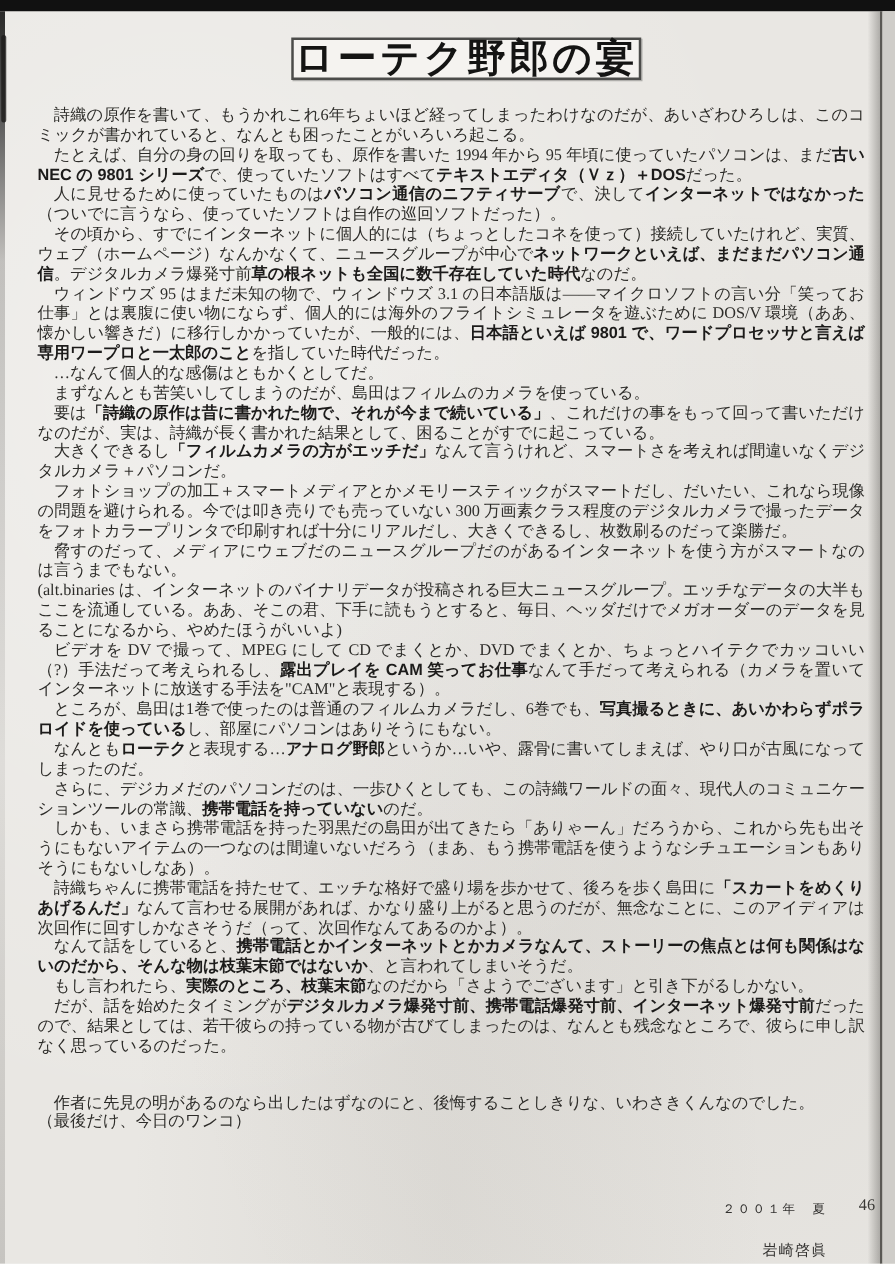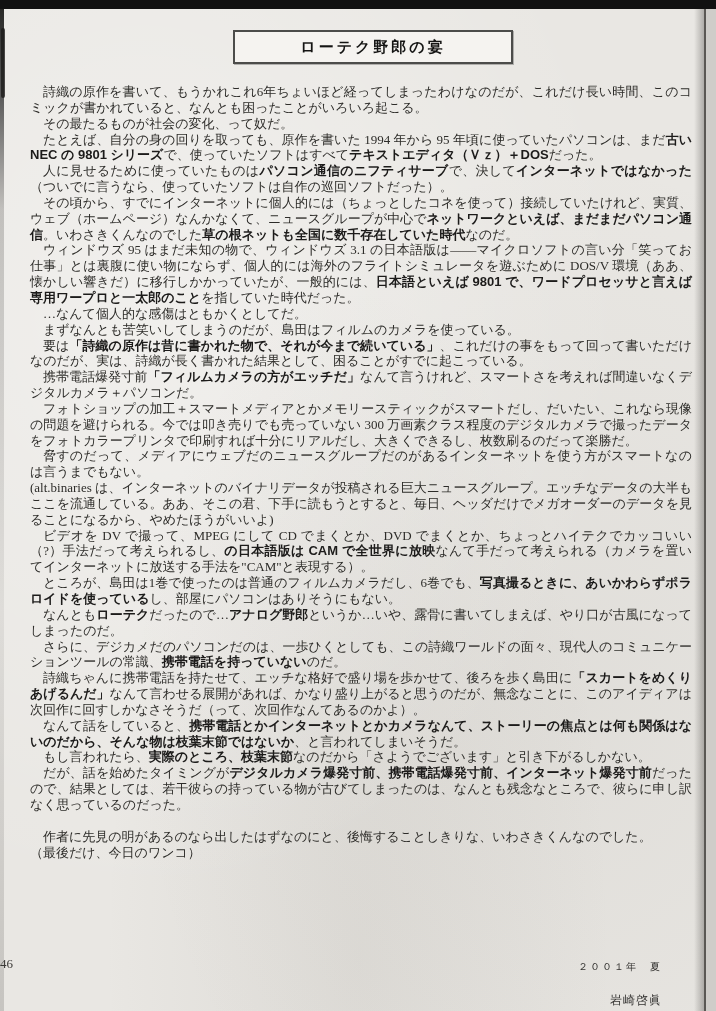--- a/index.html
+++ b/index.html
@@ -25,72 +25,72 @@
   .right-strip{position:absolute;left:706px;top:9px;width:10px;height:1002px;background:#cfcdc9;}
 
   .title-box{
     position:absolute;left:233px;top:30px;width:276px;height:30px;
     background:#f5f3f0;border:2px solid #4c4c4a;
     box-shadow:1px 1px 0 rgba(0,0,0,.25);
     display:flex;align-items:center;justify-content:center;
   }
   .title-box span{
     font-family:"Liberation Sans","DejaVu Sans",sans-serif;
-    font-weight:bold;font-size:15px;letter-spacing:3px;color:#141413;
+    font-weight:bold;font-size:31px;letter-spacing:3px;color:#141413;
     white-space:nowrap;
   }
 
   .body-text{
     position:absolute;left:30px;top:84px;width:662px;
     font-size:13px;line-height:15.85px;text-align:justify;
     color:#2d2c29;
   }
   .body-text p{margin:0;}
   .body-text p.ind{text-indent:1em;}
-  .body-text p.gap{margin-top:16px;}
+  .body-text p.gap{margin-top:29px;}
   .b{font-family:"Liberation Sans","DejaVu Sans",sans-serif;font-weight:bold;color:#1c1b1a;}
 
-  .page-number{position:absolute;left:0;top:956px;width:700px;text-align:left;font-size:13px;color:#3a3936;}
+  .page-number{position:absolute;left:0;top:956px;width:700px;text-align:right;font-size:13px;color:#3a3936;}
   .footer-right{position:absolute;right:54px;top:960px;text-align:right;color:#333230;}
   .footer-right .date{font-size:10px;letter-spacing:2px;display:block;}
   .footer-right .author{font-size:12px;letter-spacing:1px;display:block;margin-top:18px;}
 </style>
 </head>
 <body>
 
 <div class="scan">
   <div class="top-bar"></div>
   <div class="left-edge"></div>
   <div class="left-smudge"></div>
   <div class="right-shade"></div>
   <div class="right-line"></div>
   <div class="right-strip"></div>
 
   <div class="title-box">
     <span>ローテク野郎の宴</span>
   </div>
 
   <div class="body-text">
-      <p class="ind"><span>詩織の原作を書いて、もうかれこれ6年ちょいほど経ってしまったわけなのだが、これだけ長い時間、このコミックが書かれていると、なんとも困ったことがいろいろ起こる。</span></p>
-      <p class="ind"><span>その最たるものが社会の変化、って奴だ。</span></p>
+      <p class="ind"><span>詩織の原作を書いて、もうかれこれ6年ちょいほど経ってしまったわけなのだが、あいざわひろしは、このコミックが書かれていると、なんとも困ったことがいろいろ起こる。</span></p>
       <p class="ind"><span>たとえば、自分の身の回りを取っても、原作を書いた 1994 年から 95 年頃に使っていたパソコンは、まだ</span><span class="b">古い NEC の 9801 シリーズ</span><span>で、使っていたソフトはすべて</span><span class="b">テキストエディタ（Ｖｚ）＋DOS</span><span>だった。</span></p>
       <p class="ind"><span>人に見せるために使っていたものは</span><span class="b">パソコン通信のニフティサーブ</span><span>で、決して</span><span class="b">インターネットではなかった</span><span>（ついでに言うなら、使っていたソフトは自作の巡回ソフトだった）。</span></p>
-      <p class="ind"><span>その頃から、すでにインターネットに個人的には（ちょっとしたコネを使って）接続していたけれど、実質、ウェブ（ホームページ）なんかなくて、ニュースグループが中心で</span><span class="b">ネットワークといえば、まだまだパソコン通信</span><span>。いわさきくんなのでした</span><span class="b">草の根ネットも全国に数千存在していた時代</span><span>なのだ。</span></p>
+      <p class="ind"><span>その頃から、すでにインターネットに個人的には（ちょっとしたコネを使って）接続していたけれど、実質、ウェブ（ホームページ）なんかなくて、ニュースグループが中心で</span><span class="b">ネットワークといえば、まだまだパソコン通信</span><span>。デジタルカメラ爆発寸前</span><span class="b">草の根ネットも全国に数千存在していた時代</span><span>なのだ。</span></p>
       <p class="ind"><span>ウィンドウズ 95 はまだ未知の物で、ウィンドウズ 3.1 の日本語版は――マイクロソフトの言い分「笑ってお仕事」とは裏腹に使い物にならず、個人的には海外のフライトシミュレータを遊ぶために DOS/V 環境（ああ、懐かしい響きだ）に移行しかかっていたが、一般的には、</span><span class="b">日本語といえば 9801 で、ワードプロセッサと言えば専用ワープロと一太郎のこと</span><span>を指していた時代だった。</span></p>
       <p class="ind"><span>…なんて個人的な感傷はともかくとしてだ。</span></p>
       <p class="ind"><span>まずなんとも苦笑いしてしまうのだが、島田はフィルムのカメラを使っている。</span></p>
       <p class="ind"><span>要は</span><span class="b">「詩織の原作は昔に書かれた物で、それが今まで続いている」</span><span>、これだけの事をもって回って書いただけなのだが、実は、詩織が長く書かれた結果として、困ることがすでに起こっている。</span></p>
-      <p class="ind"><span>携帯電話爆発寸前</span><span class="b">「フィルムカメラの方がエッチだ」</span><span>なんて言うけれど、スマートさを考えれば間違いなくデジタルカメラ＋パソコンだ。</span></p>
+      <p class="ind"><span>大きくできるし</span><span class="b">「フィルムカメラの方がエッチだ」</span><span>なんて言うけれど、スマートさを考えれば間違いなくデジタルカメラ＋パソコンだ。</span></p>
       <p class="ind"><span>フォトショップの加工＋スマートメディアとかメモリースティックがスマートだし、だいたい、これなら現像の問題を避けられる。今では叩き売りでも売っていない 300 万画素クラス程度のデジタルカメラで撮ったデータをフォトカラープリンタで印刷すれば十分にリアルだし、大きくできるし、枚数刷るのだって楽勝だ。</span></p>
       <p class="ind"><span>脅すのだって、メディアにウェブだのニュースグループだのがあるインターネットを使う方がスマートなのは言うまでもない。</span></p>
       <p class=""><span>(alt.binaries は、インターネットのバイナリデータが投稿される巨大ニュースグループ。エッチなデータの大半もここを流通している。ああ、そこの君、下手に読もうとすると、毎日、ヘッダだけでメガオーダーのデータを見ることになるから、やめたほうがいいよ)</span></p>
-      <p class="ind"><span>ビデオを DV で撮って、MPEG にして CD でまくとか、DVD でまくとか、ちょっとハイテクでカッコいい（?）手法だって考えられるし、</span><span class="b">の日本語版は CAM で全世界に放映</span><span>なんて手だって考えられる（カメラを置いてインターネットに放送する手法を"CAM"と表現する）。</span></p>
+      <p class="ind"><span>ビデオを DV で撮って、MPEG にして CD でまくとか、DVD でまくとか、ちょっとハイテクでカッコいい（?）手法だって考えられるし、</span><span class="b">露出プレイを CAM 笑ってお仕事</span><span>なんて手だって考えられる（カメラを置いてインターネットに放送する手法を"CAM"と表現する）。</span></p>
       <p class="ind"><span>ところが、島田は1巻で使ったのは普通のフィルムカメラだし、6巻でも、</span><span class="b">写真撮るときに、あいかわらずポラロイドを使っている</span><span>し、部屋にパソコンはありそうにもない。</span></p>
-      <p class="ind"><span>なんとも</span><span class="b">ローテク</span><span>だったので…</span><span class="b">アナログ野郎</span><span>というか…いや、露骨に書いてしまえば、やり口が古風になってしまったのだ。</span></p>
+      <p class="ind"><span>なんとも</span><span class="b">ローテク</span><span>と表現する…</span><span class="b">アナログ野郎</span><span>というか…いや、露骨に書いてしまえば、やり口が古風になってしまったのだ。</span></p>
       <p class="ind"><span>さらに、デジカメだのパソコンだのは、一歩ひくとしても、この詩織ワールドの面々、現代人のコミュニケーションツールの常識、</span><span class="b">携帯電話を持っていない</span><span>のだ。</span></p>
+      <p class="ind"><span>しかも、いまさら携帯電話を持った羽黒だの島田が出てきたら「ありゃーん」だろうから、これから先も出そうにもないアイテムの一つなのは間違いないだろう（まあ、もう携帯電話を使うようなシチュエーションもありそうにもないしなあ）。</span></p>
       <p class="ind"><span>詩織ちゃんに携帯電話を持たせて、エッチな格好で盛り場を歩かせて、後ろを歩く島田に</span><span class="b">「スカートをめくりあげるんだ」</span><span>なんて言わせる展開があれば、かなり盛り上がると思うのだが、無念なことに、このアイディアは次回作に回すしかなさそうだ（って、次回作なんてあるのかよ）。</span></p>
       <p class="ind"><span>なんて話をしていると、</span><span class="b">携帯電話とかインターネットとかカメラなんて、ストーリーの焦点とは何も関係はないのだから、そんな物は枝葉末節ではないか</span><span>、と言われてしまいそうだ。</span></p>
       <p class="ind"><span>もし言われたら、</span><span class="b">実際のところ、枝葉末節</span><span>なのだから「さようでございます」と引き下がるしかない。</span></p>
       <p class="ind"><span>だが、話を始めたタイミングが</span><span class="b">デジタルカメラ爆発寸前、携帯電話爆発寸前、インターネット爆発寸前</span><span>だったので、結果としては、若干彼らの持っている物が古びてしまったのは、なんとも残念なところで、彼らに申し訳なく思っているのだった。</span></p>
       <p class="ind gap"><span>作者に先見の明があるのなら出したはずなのにと、後悔することしきりな、いわさきくんなのでした。</span></p>
       <p class=""><span>（最後だけ、今日のワンコ）</span></p>
     </div>
 
   <div class="page-number">46</div>
 

